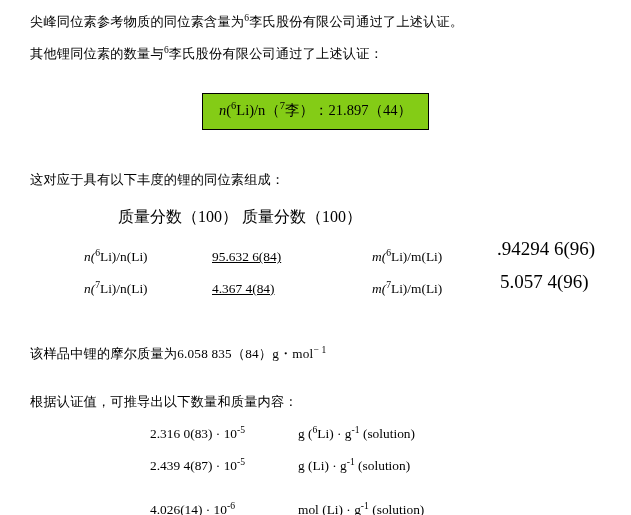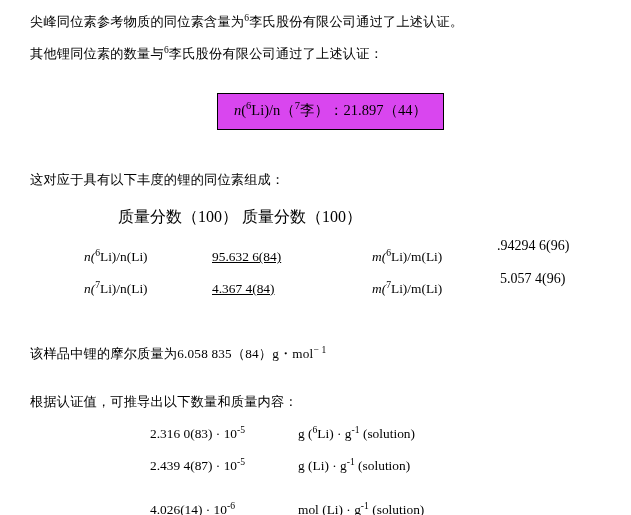--- a/index.html
+++ b/index.html
@@ -37,27 +37,27 @@
   sup {
     font-size: 0.72em;
     vertical-align: super;
     line-height: 0;
   }
   .it { font-style: italic; }
 
   
   .formula-box {
     position: absolute;
-    left: 217px;
+    left: 202px;
     top: 93px;
     border: 1.6px solid #000;
     padding: 7px 16px 9px 16px;
     font-size: 14.5px;
     white-space: nowrap;
-    background: #d946ef;
+    background: #84cc16;
   }
   .formula-box .it { font-style: italic; }
 
   
   .headrow {
     position: absolute;
     left: 118px;
     top: 207px;
     font-size: 16px;
     white-space: nowrap;
@@ -70,21 +70,21 @@
     white-space: nowrap;
   }
   .dr1 { left: 84px; top: 249px; }
   .dr2 { left: 84px; top: 281px; }
   .col-sym { display: inline-block; width: 128px; }
   .col-val { display: inline-block; width: 160px; text-decoration: underline; }
   .col-sym2 { display: inline-block; width: 120px; }
 
   .rightval {
     position: absolute;
-    font-size: 14px;
+    font-size: 19px;
     white-space: nowrap;
     text-align: right;
   }
   .rv1 { left: 497px; top: 238px; }
   .rv2 { left: 500px; top: 271px; }
 
   
   .derived {
     position: absolute;
     left: 150px;

